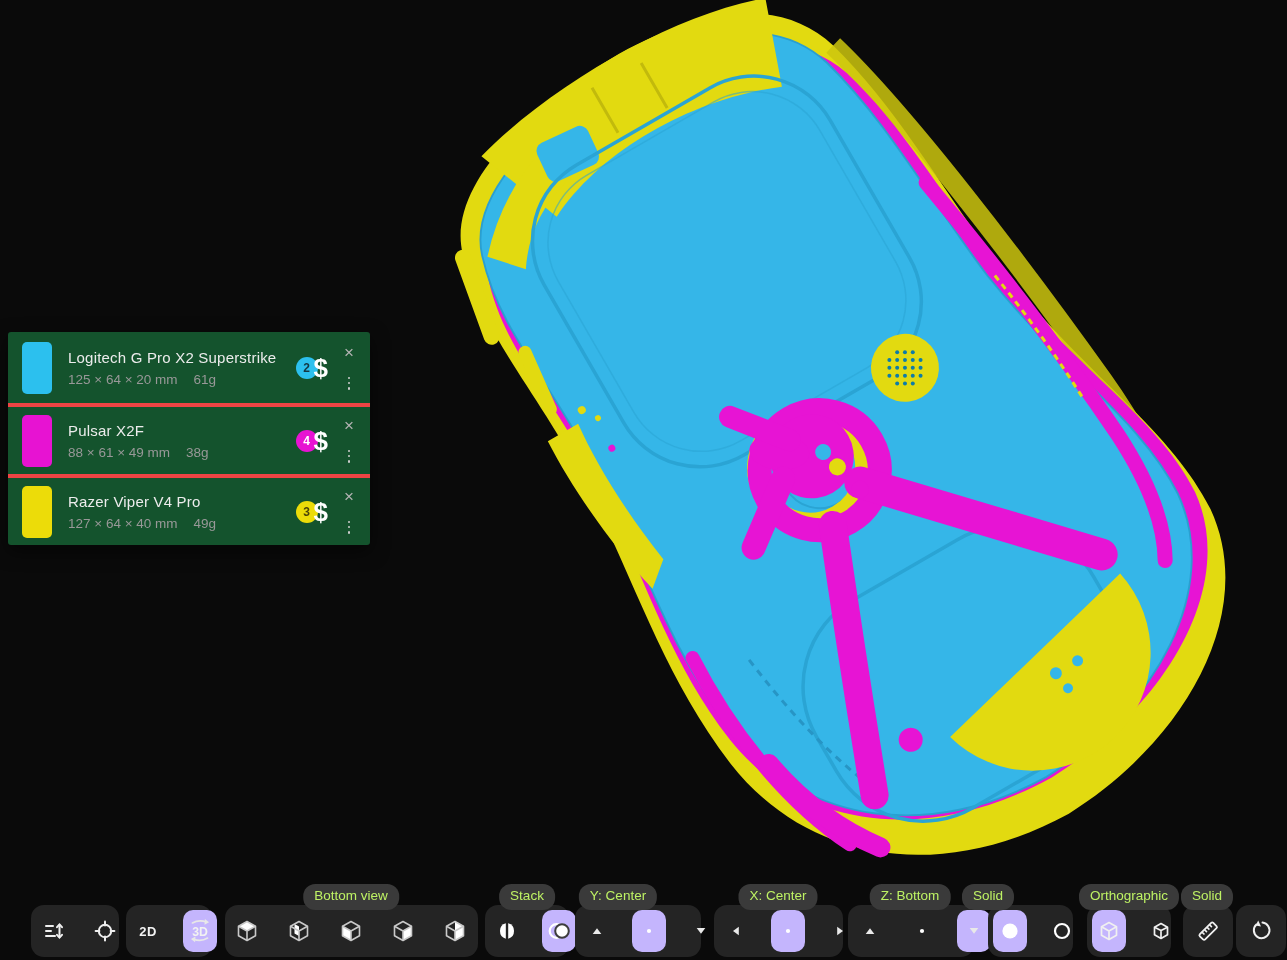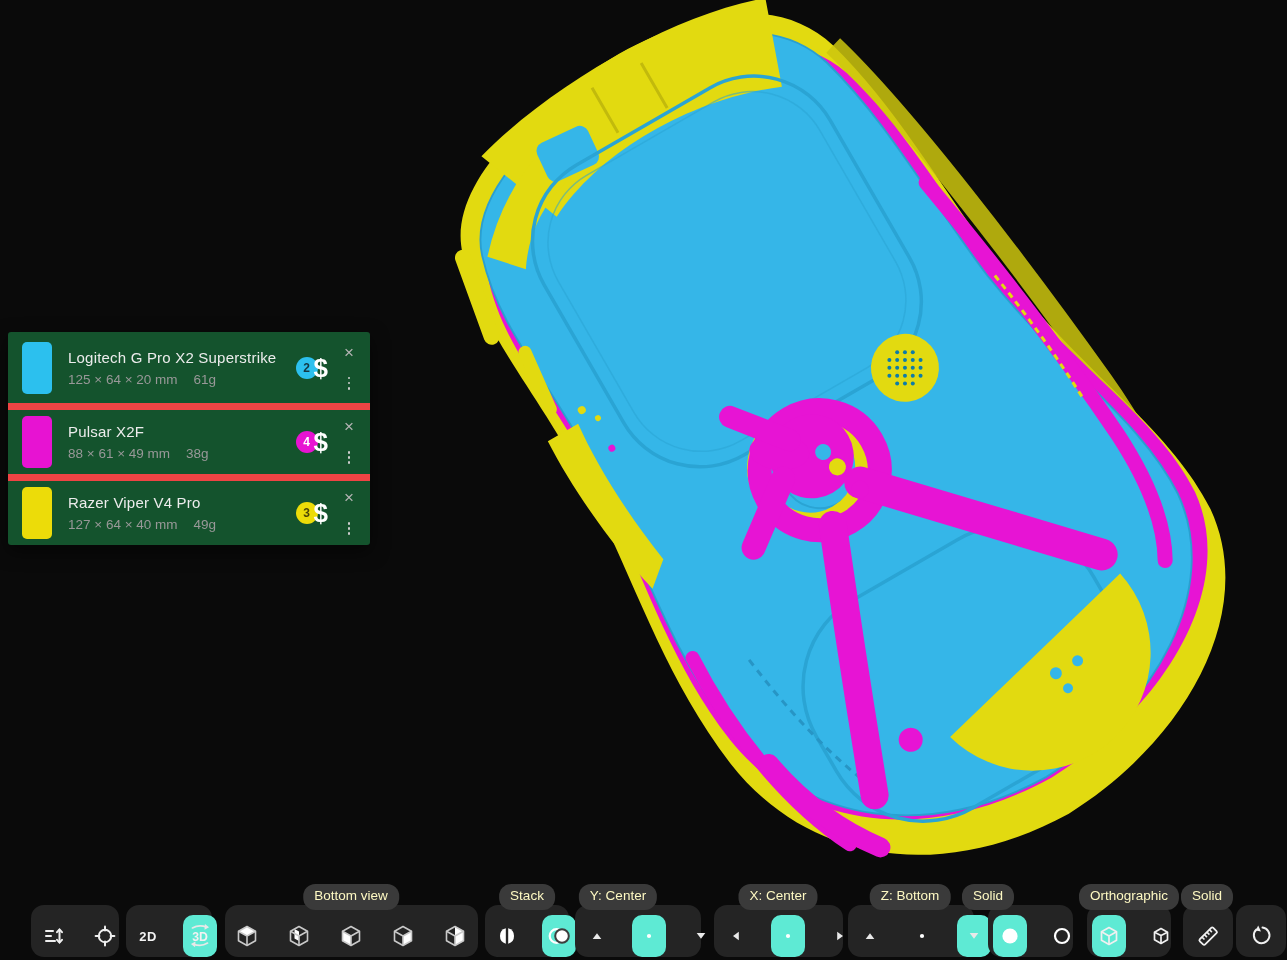--- a/index.html
+++ b/index.html
@@ -12,44 +12,44 @@
   .viewport{position:absolute;inset:0;z-index:0;}
   .viewport svg{display:block;}
 
   
   .panel{
     position:absolute;left:8px;top:332px;width:362px;z-index:10;
     background:#14532d;border-radius:3px;overflow:hidden;
     box-shadow:0 6px 18px rgba(0,0,0,.55);
   }
   .row{display:flex;align-items:center;height:71px;padding:0 10px 0 14px;box-sizing:border-box;}
-  .row + .row{border-top:7px solid #ef4444;}
+  .row + .row{border-top:4px solid #ef4444;}
   .swatch{width:30px;height:52px;border-radius:5px;flex:none;}
   .info{flex:1;margin-left:16px;min-width:0;}
   .name{font-size:15px;color:#ececec;letter-spacing:.2px;white-space:nowrap;}
   .specs{margin-top:6px;font-size:13.5px;color:#989898;display:flex;gap:16px;white-space:nowrap;}
   .pricewrap{display:flex;align-items:center;flex:none;margin-right:10px;}
   .badge{width:22px;height:22px;border-radius:50%;font-size:12px;font-weight:700;
          display:flex;align-items:center;justify-content:center;flex:none;}
   .dollar{font-size:26px;font-weight:800;color:#fff;margin-left:-4px;line-height:1;}
   .rowctl{display:flex;flex-direction:column;align-items:center;justify-content:space-between;
           height:48px;width:22px;flex:none;}
   .close{color:#b4b4b4;font-size:17px;line-height:1;cursor:default;}
   .kebab{display:flex;flex-direction:column;gap:2.6px;padding:2px 4px;}
   .kebab i{width:2.6px;height:2.6px;border-radius:50%;background:#cdcdcd;display:block;}
 
   
   .group{position:absolute;top:905px;height:52px;z-index:10;background:#242424;border-radius:13px;
-         display:flex;align-items:flex-end;padding:0 5px;gap:18px;box-sizing:border-box;}
+         display:flex;align-items:center;padding:0 5px;gap:18px;box-sizing:border-box;}
   .btn{flex:1 1 auto;height:42px;min-width:34px;border-radius:10px;
        display:flex;align-items:center;justify-content:center;}
-  .btn.sel{background:#5eead4;}
+  .btn.sel{background:#c4b5fd;}
   .mode{font-size:13px;font-weight:700;color:#f2f2f2;letter-spacing:.5px;}
   .tip{position:absolute;top:884px;transform:translateX(-50%);z-index:11;
-       background:#3a3a3a;color:#fef9c3;font-size:13.5px;line-height:1;
+       background:#3a3a3a;color:#bef264;font-size:13.5px;line-height:1;
        padding:5px 11px 7px;border-radius:12px;white-space:nowrap;}
   svg text{font-family:"Liberation Sans",sans-serif;}
 </style>
 </head>
 <body>
 
 <div class="viewport">
   <svg width="1287" height="960" viewBox="0 0 1287 960">
     <defs>
       <path id="mouseBase" d="M 10,-440

